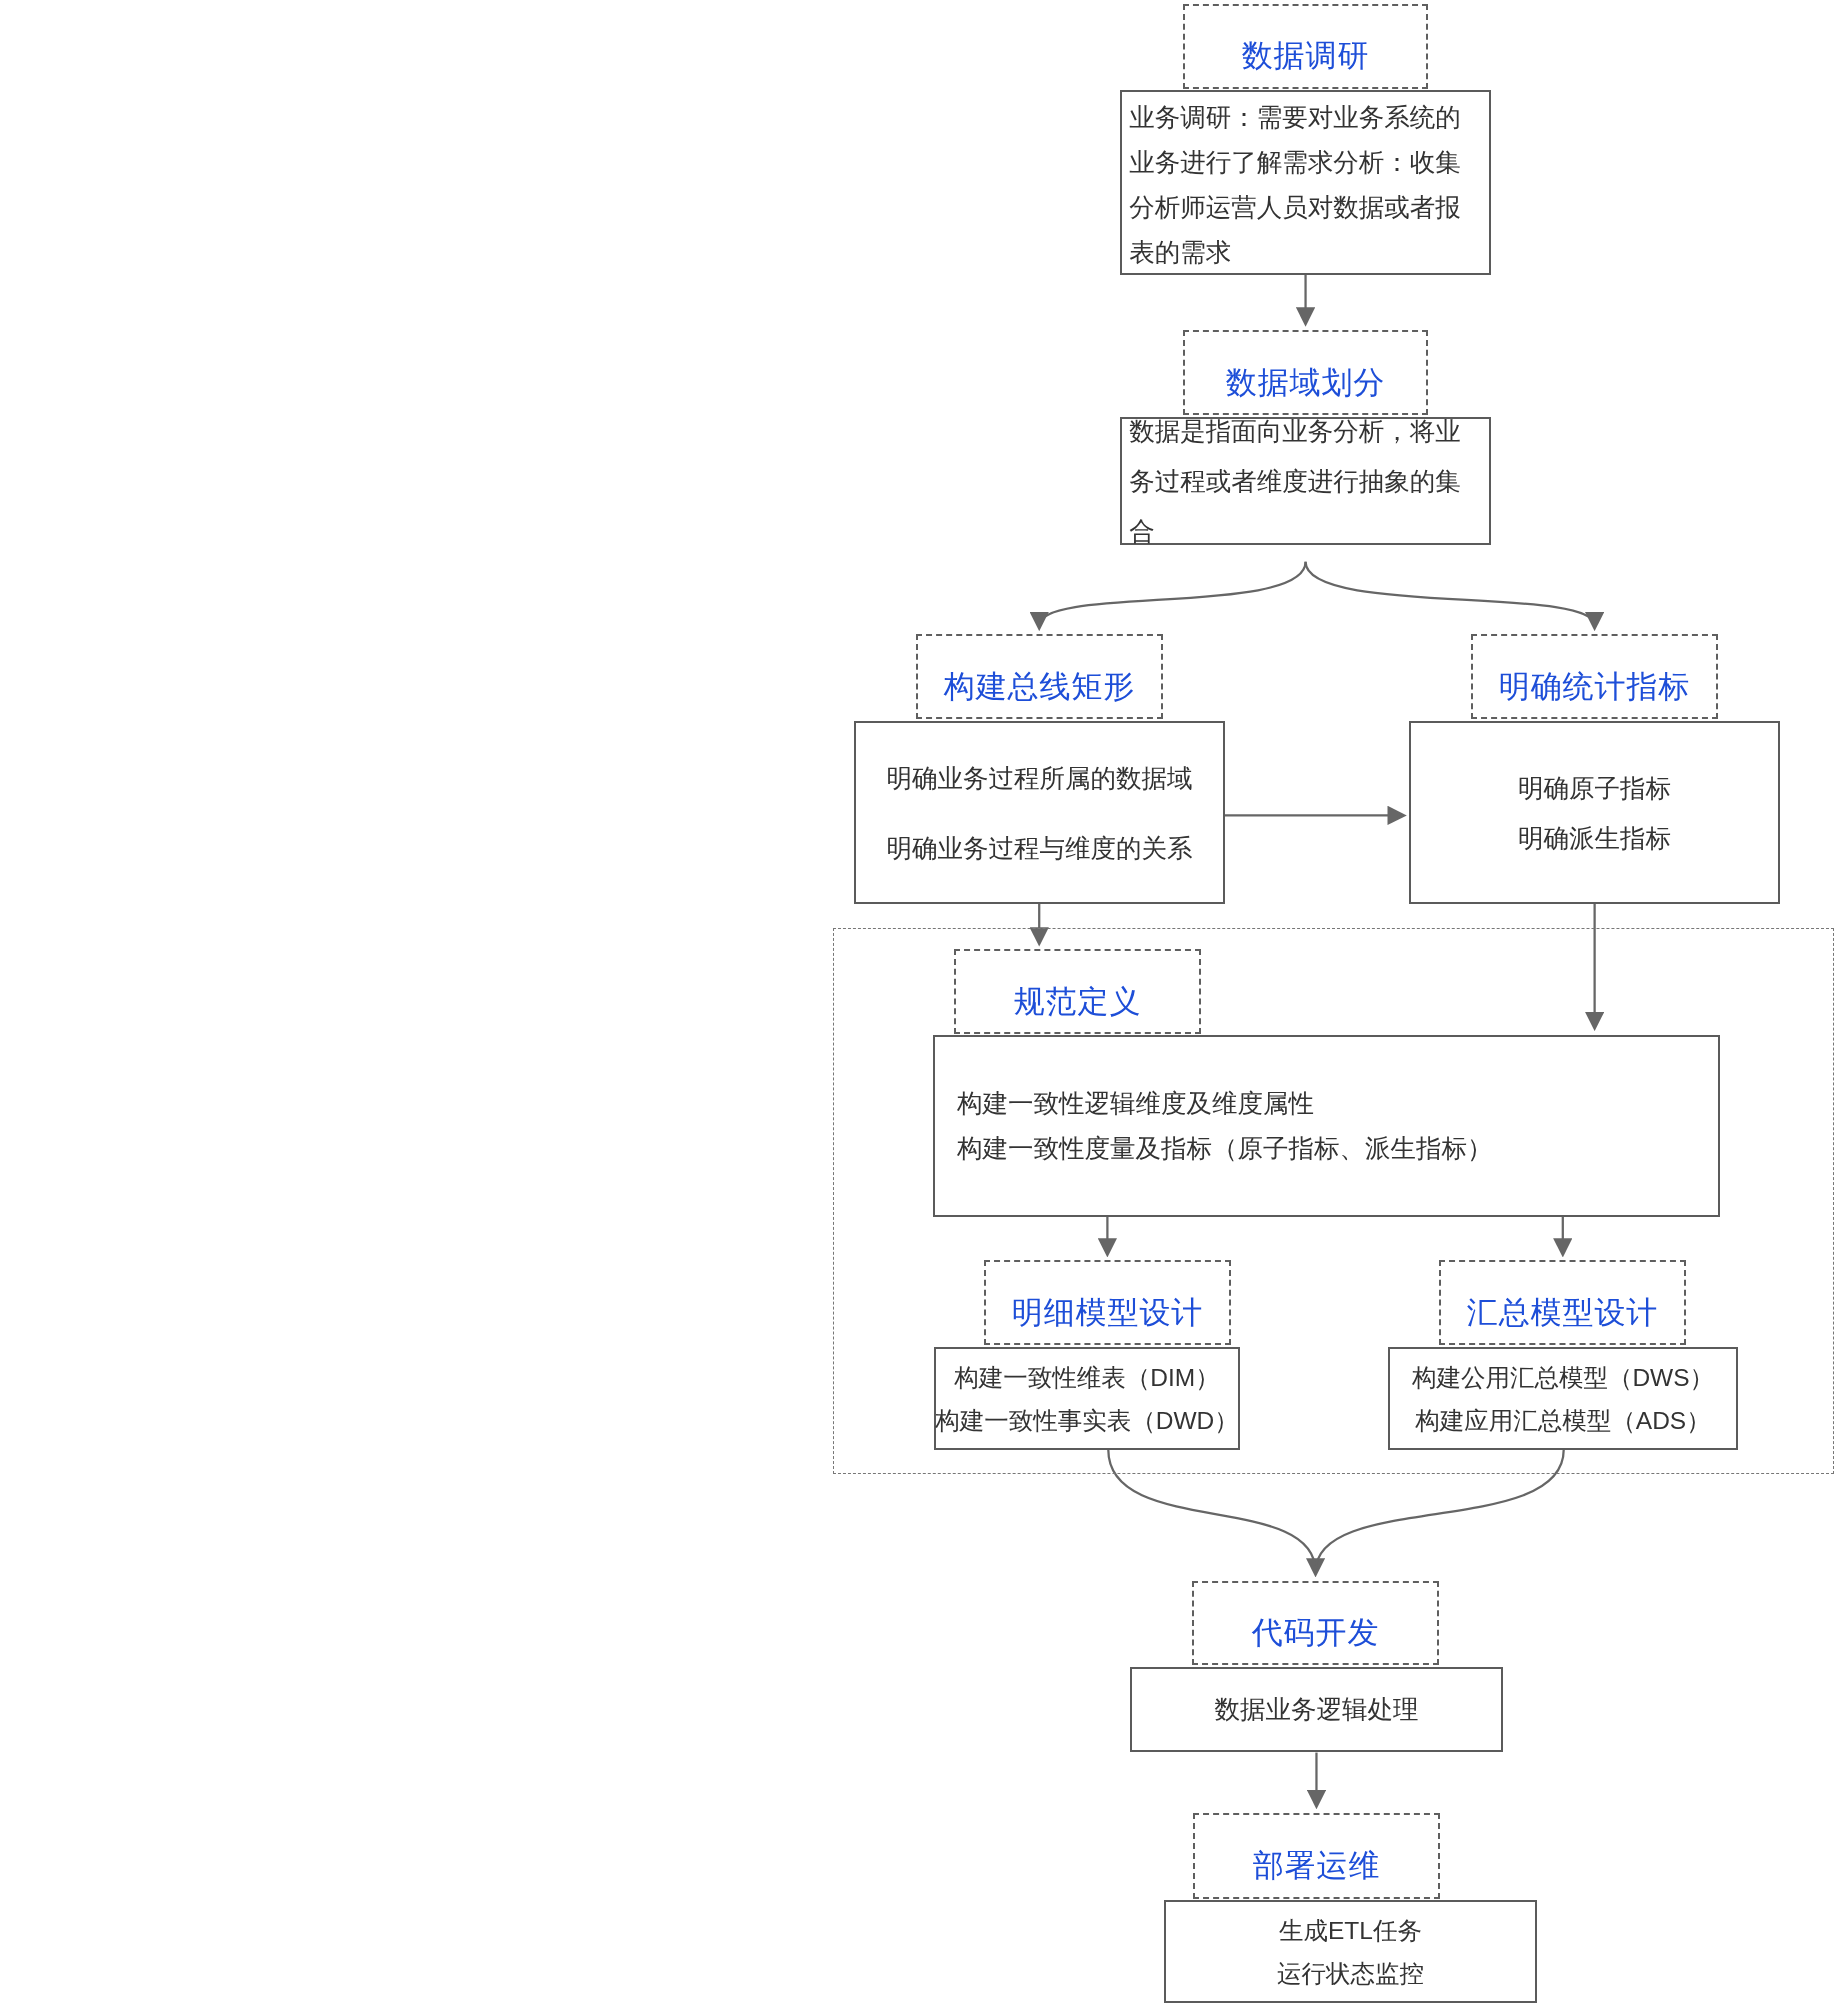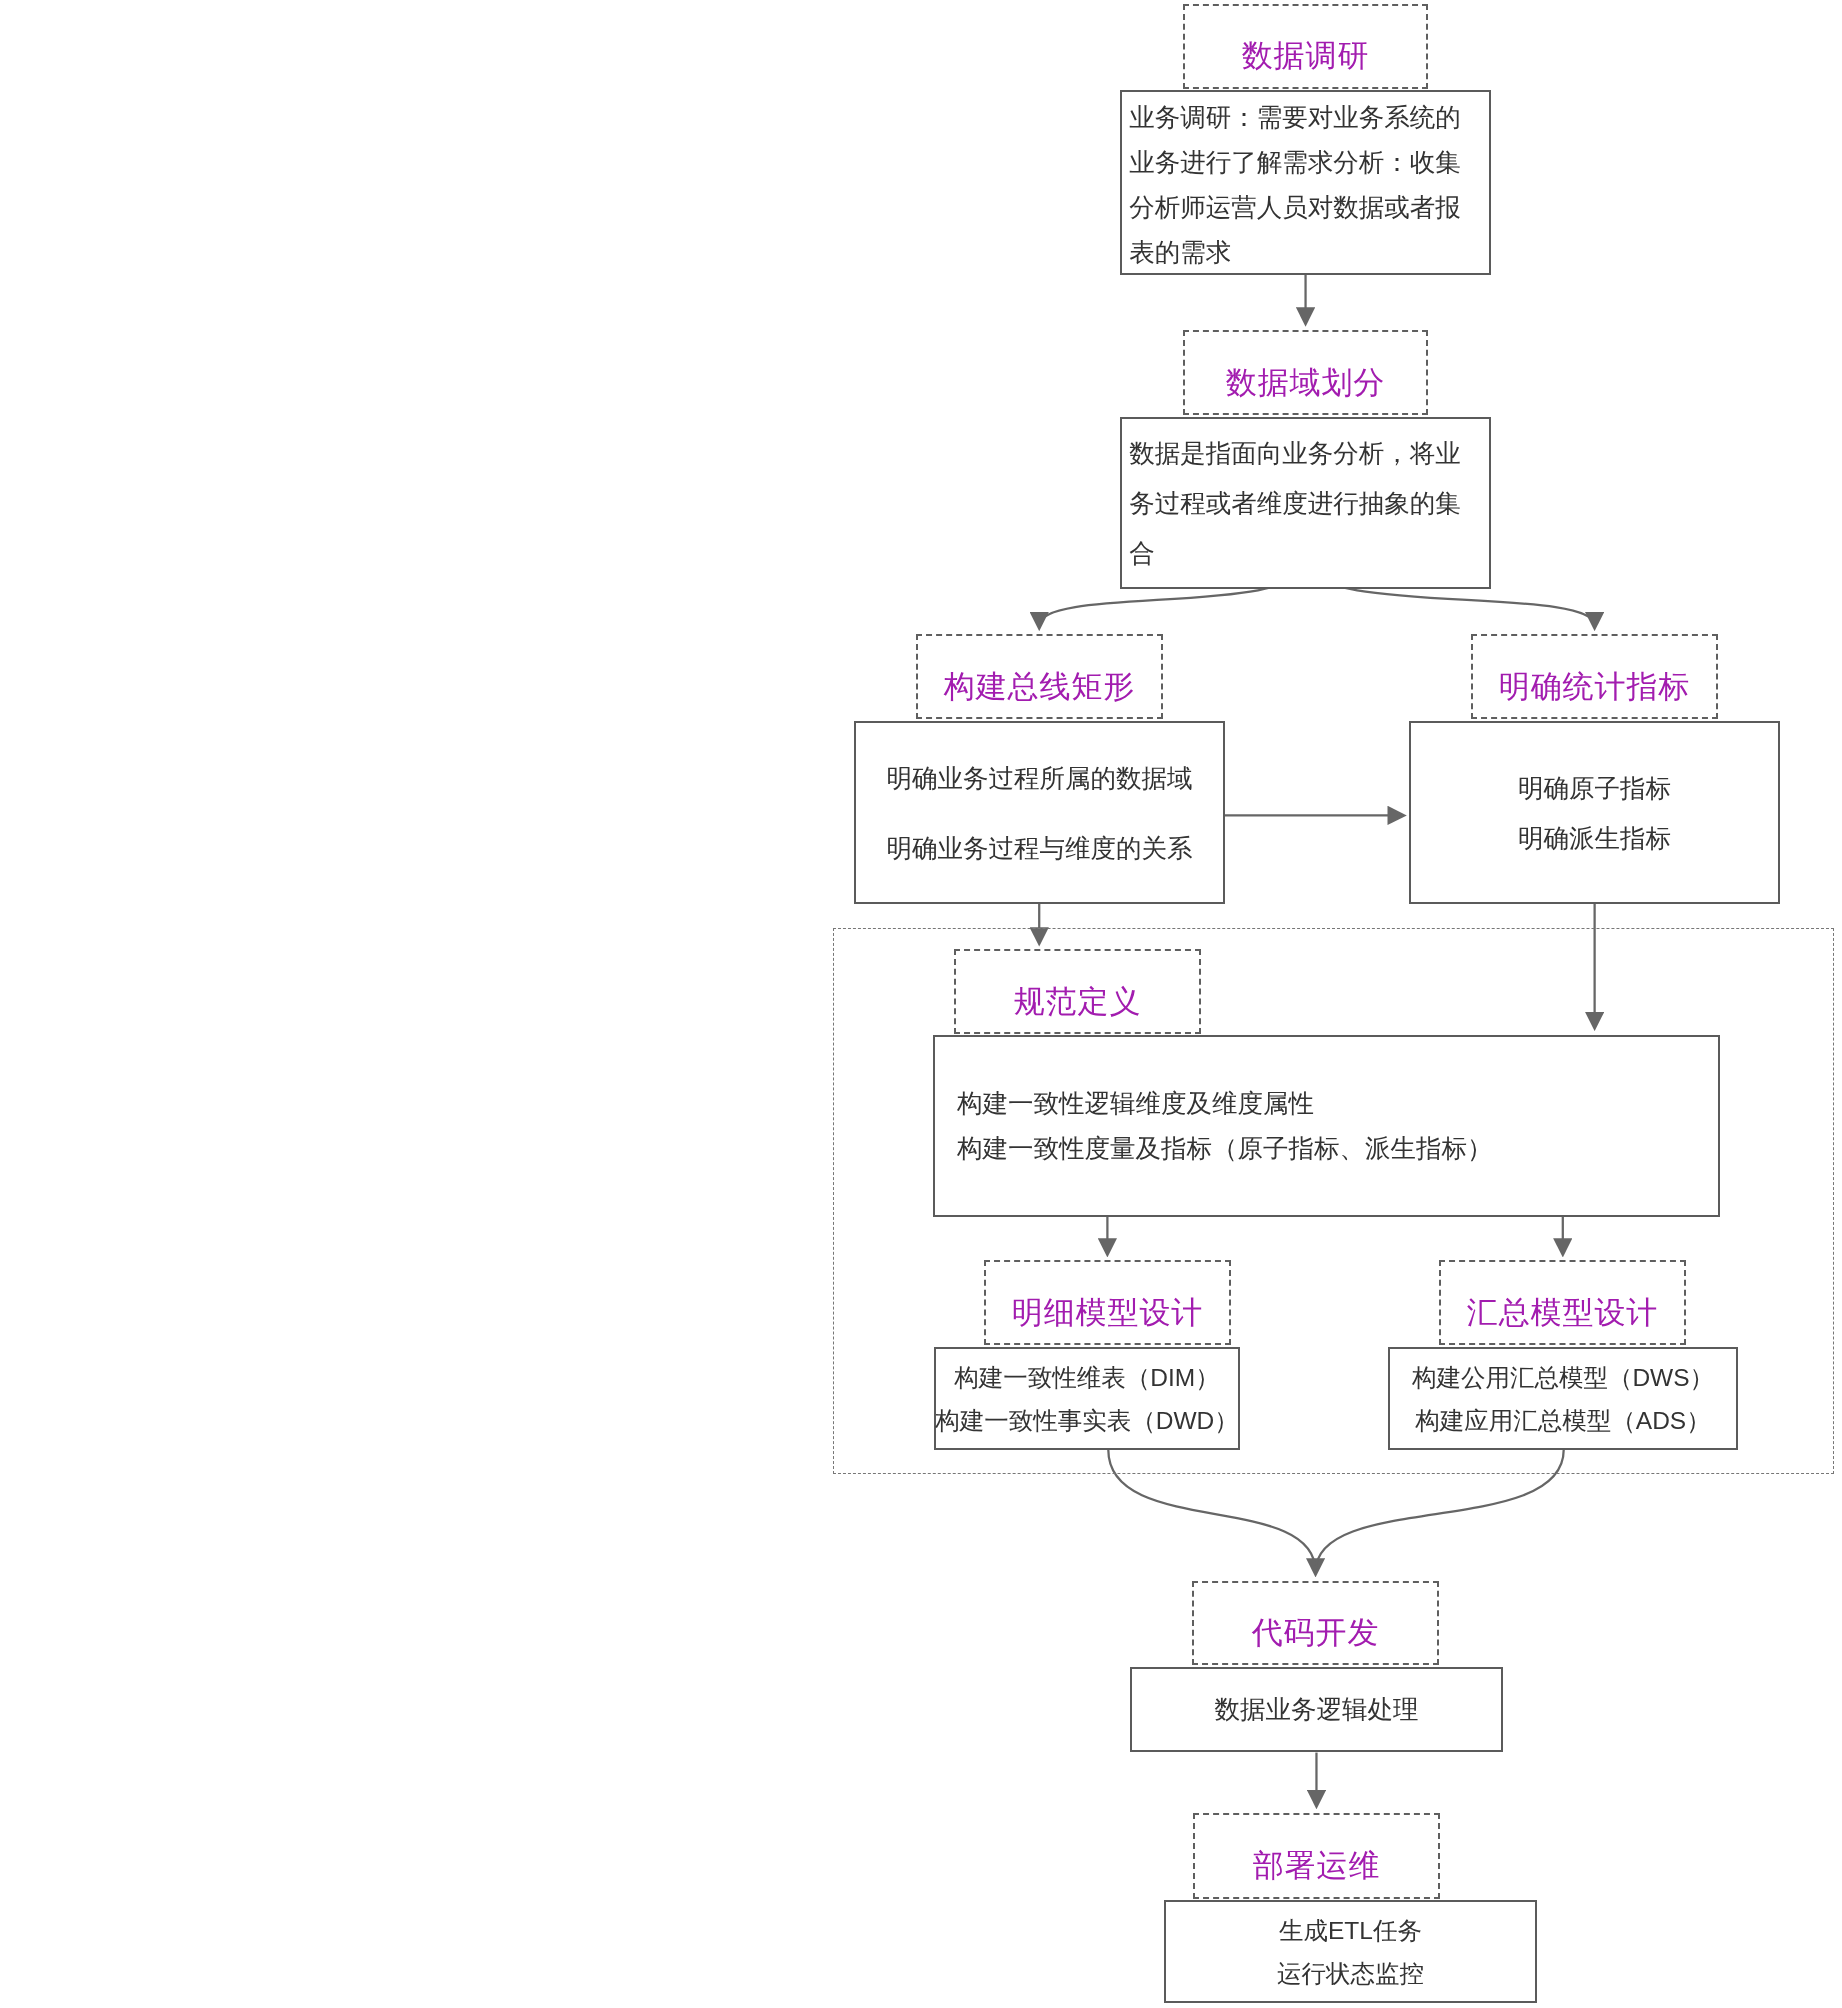--- a/index.html
+++ b/index.html
@@ -35,21 +35,21 @@
     border: 2.7px solid #5b5b5b;
   }
   .container {
     position: absolute;
     box-sizing: border-box;
     border: 1.8px dashed #777777;
     background: transparent;
   }
   .titleText {
     font-size: 31px;
-    color: #a21caf;
+    color: #1d4ed8;
     letter-spacing: 0.9px;
     white-space: nowrap;
     margin-top: 20px;
   }
   .bodyText   { font-size: 25.5px; line-height: 45px; color: #333333; }
   .bodyText28 { font-size: 25.5px; line-height: 50px; color: #333333; }
   .bodyText27 { font-size: 24.5px; line-height: 43px; color: #333333; }
   .leftAlign  { align-items: flex-start; text-align: left; }
   .noteWrap   { padding: 0 7.3px; }
   .boldSeg    { font-weight: normal; }
@@ -86,21 +86,21 @@
   <div class="node dashedBox" style="left:1183px; top:3.6px; width:245px; height:85px;">
     <span class="titleText">数据调研</span>
   </div>
   <div class="node solidBox bodyText leftAlign noteWrap" style="left:1120px; top:90px; width:371px; height:185px; display:block; padding-top:2.7px;">
     <span class="boldSeg">业务调研：</span><span>需要对业务系统的业务进行了解</span><span class="boldSeg">需求分析：</span><span>收集分析师运营人员对数据或者报表的需求</span>
   </div>
 
   <div class="node dashedBox" style="left:1183px; top:330px; width:245px; height:85px;">
     <span class="titleText">数据域划分</span>
   </div>
-  <div class="node solidBox bodyText28 leftAlign noteWrap" style="left:1120px; top:417px; width:371px; height:172px;">
+  <div class="node solidBox bodyText28 leftAlign noteWrap" style="left:1120px; top:417px; width:371px; height:128px;">
     <span>数据是指面向业务分析，将业务过程或者维度进行抽象的集合</span>
   </div>
 
   <div class="node dashedBox" style="left:916px; top:634px; width:247px; height:85px;">
     <span class="titleText">构建总线矩形</span>
   </div>
   <div class="node solidBox bodyText28" style="left:854px; top:721px; width:371px; height:183px;gap:20px;">
     <div class="lineRow">明确业务过程所属的数据域</div>
     <div class="lineRow">明确业务过程与维度的关系</div>
   </div>

